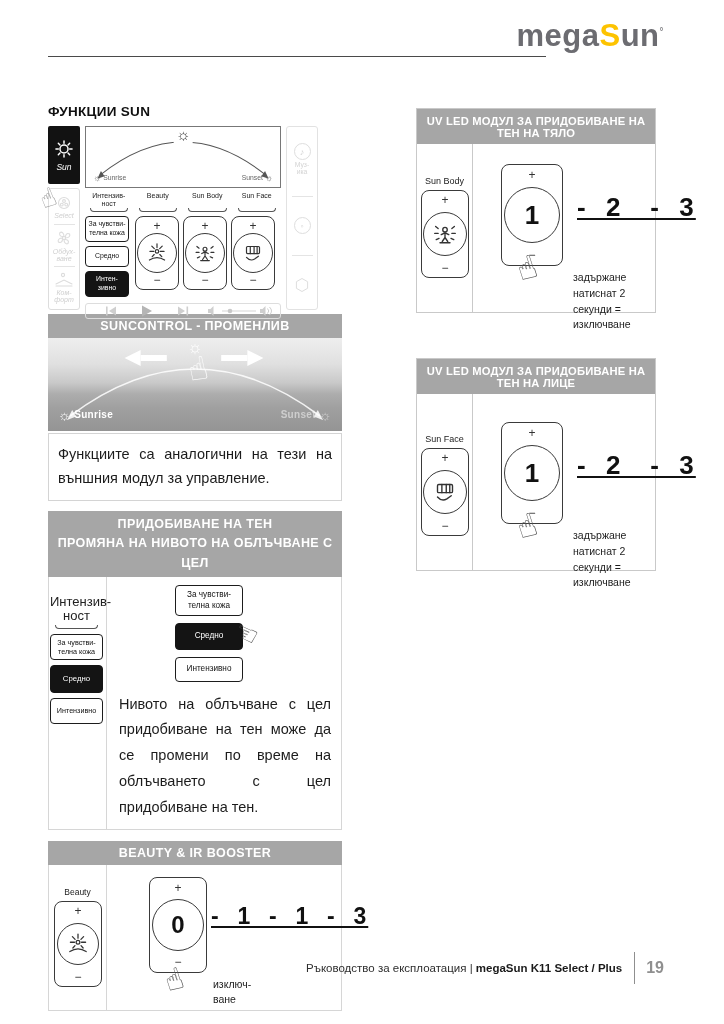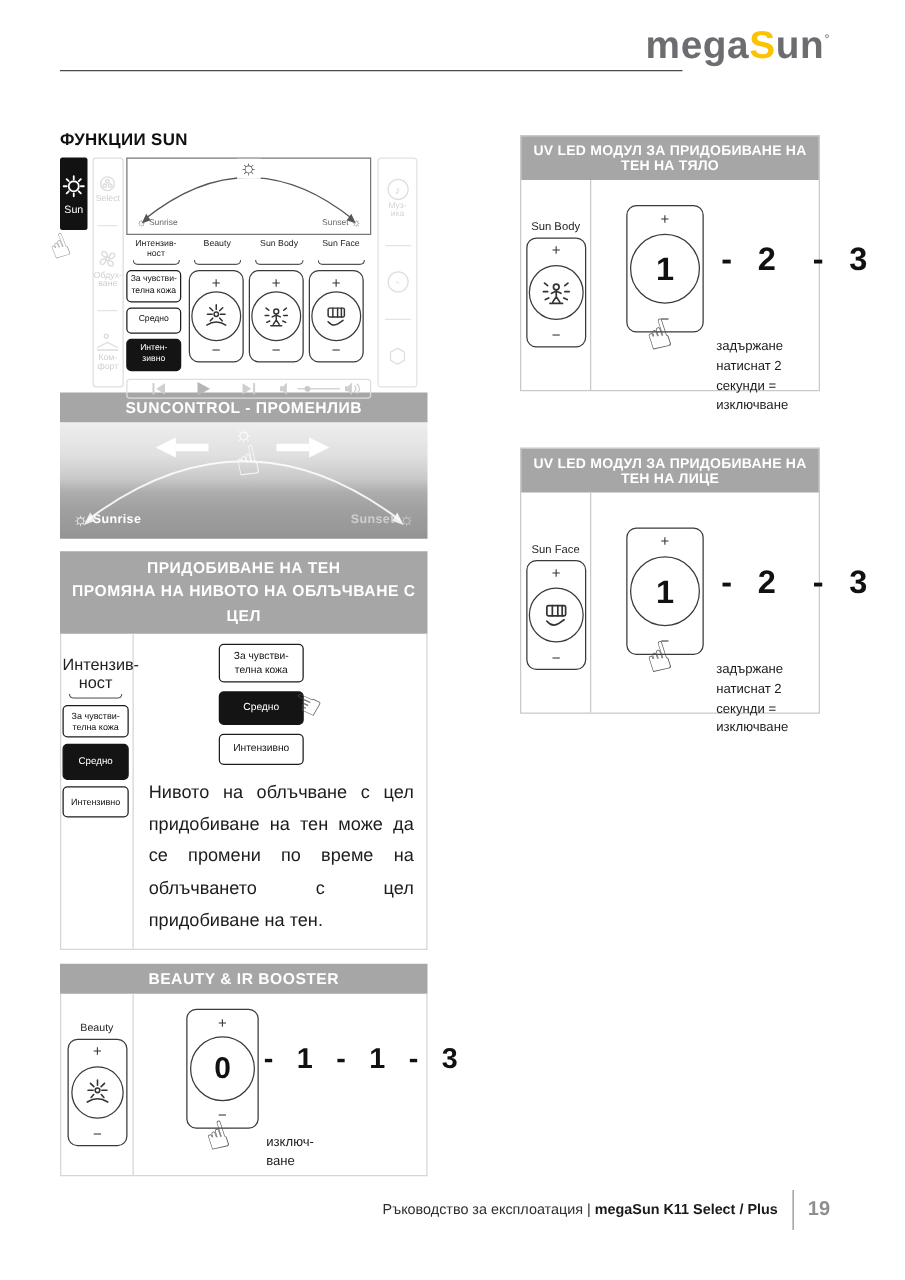--- a/index.html
+++ b/index.html
@@ -2,39 +2,39 @@
 <html><head>
 <meta charset="utf-8">
 <style>
   * { margin:0; padding:0; box-sizing:border-box; }
   html,body { width:724px; height:1024px; }
   body {
     position:relative; background:#ffffff; color:#222;
     font-family:"Liberation Sans", sans-serif; overflow:hidden;
   }
   .ml { white-space:pre-line; }
-  .pre { white-space:pre; }
+  .pre { white-space:pre;text-decoration:underline; }
 
   
   .top-rule { position:absolute; left:48px; top:56px; width:498px; height:1px; background:#4a4a4a; }
   .logo { position:absolute; top:18px; right:60px; font-size:31px; font-weight:bold; color:#6c6c71; letter-spacing:.5px; }
   .logo .accent { color:#fdc300; }
   .logo .reg { font-size:10px; vertical-align:super; color:#8a8a8e; }
 
   
   .col-left { position:absolute; left:48px; top:104px; width:294px; }
   .col-right { position:absolute; left:372px; top:108px; width:284px;padding-left:44px; }
 
   .sec-title { font-size:13.5px; font-weight:bold; color:#101010; letter-spacing:.3px; margin-bottom:7px; }
   .sec-bar { background:#a6a6a6; color:#fff; font-weight:bold; text-align:center; font-size:12.5px; padding:5px 0; letter-spacing:.4px; }
   .sec-bar.two { line-height:1.55; padding:4px 0; }
 
   
   .panel { display:flex; gap:5px; height:184px; }
-  .rail-left { width:48px; display:flex; flex-direction:row; gap:4px; }
+  .rail-left { width:32px; display:flex; flex-direction:column; gap:4px;font-style:italic; }
   .sun-btn { background:#121212; color:#fff; height:58px; border-radius:2px;
     display:flex; flex-direction:column; align-items:center; justify-content:center; position:relative; }
   .sun-btn .lbl { font-size:8.5px; margin-top:2px; }
   .hand { display:inline-block; font-family:"DejaVu Sans", sans-serif; line-height:1; }
   .sun-hand { position:absolute; left:-8px; bottom:-27px; font-size:26px; color:#9a9a9a; transform:rotate(-22deg); }
   .rail-box { border:1px solid #ddd; border-radius:3px; flex:1; display:flex; flex-direction:column;
     align-items:center; justify-content:space-around; color:#cfcfcf; font-size:7px; text-align:center; padding:4px 0; }
   .rail-item { display:flex; flex-direction:column; align-items:center; gap:1px; }
   .rail-div { width:70%; height:1px; background:#e4e4e4; }
 
@@ -309,20 +309,21 @@
         <rect x="92" y="17" width="26" height="6" fill="#fff"></rect>
         <polygon points="92,12 92,28 76,20" fill="#fff"></polygon>
         <rect x="172" y="17" width="26" height="6" fill="#fff"></rect>
         <polygon points="198,12 198,28 214,20" fill="#fff"></polygon>
       </svg>
       <span class="sc-sun">☼</span>
       <span class="hand sc-hand">☝</span>
       <span class="sc-lbl sr"><span class="s">☼</span> <span>Sunrise</span></span>
       <span class="sc-lbl ss"><span>Sunset</span> <span class="s">☼</span></span>
     </div>
+    <div class="sc-caption">Функциите са аналогични на тези на външния модул за управление.</div>
   </div>
 
   <div class="promiana">
     <div class="sec-bar two">
       <div>ПРИДОБИВАНЕ НА ТЕН</div>
       <div>ПРОМЯНА НА НИВОТО НА ОБЛЪЧВАНЕ С ЦЕЛ</div>
     </div>
     <div class="pm-body">
       <div class="pm-left">
         <div class="lab ml" style="font-size:13px;"><span class="ml">Интензив-

